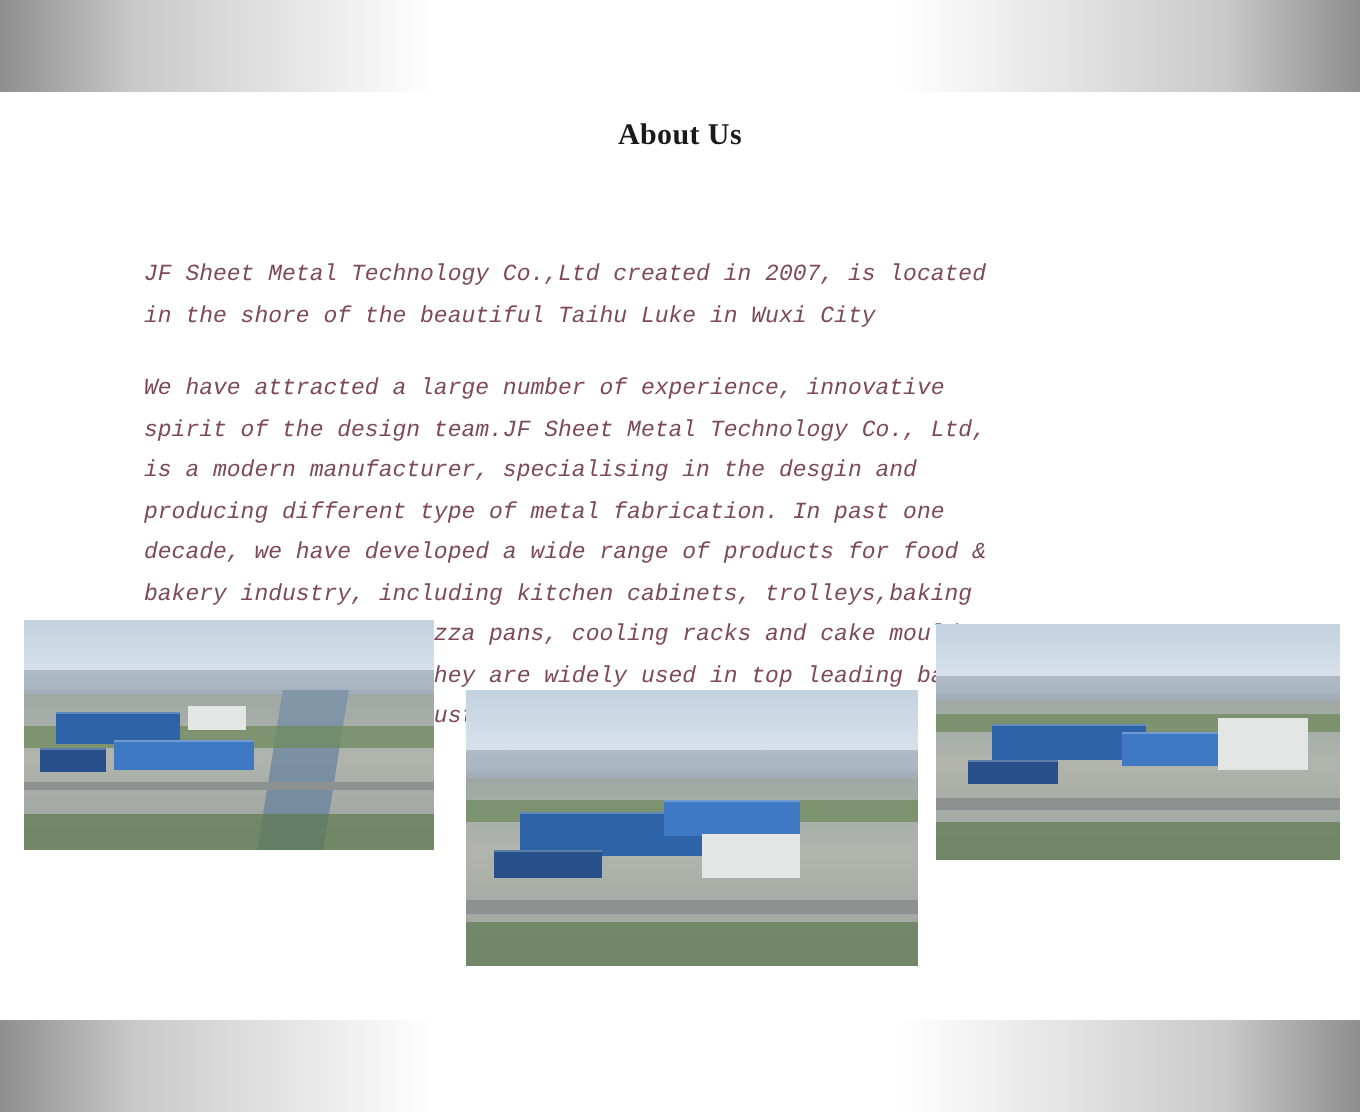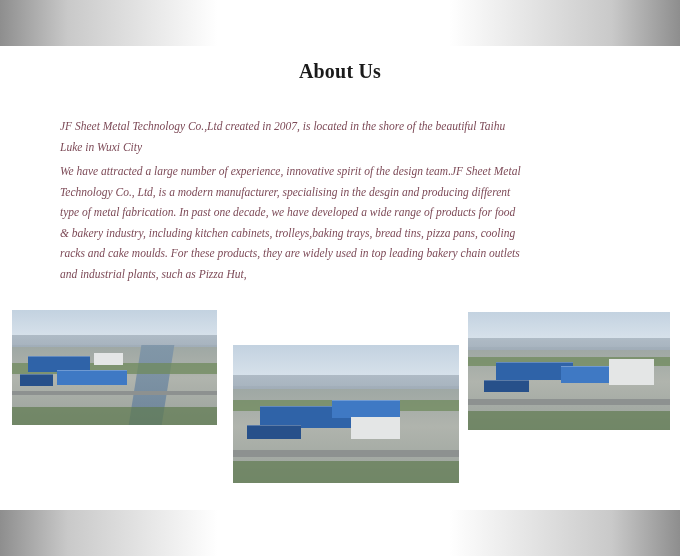--- a/index.html
+++ b/index.html
@@ -38,39 +38,40 @@
   .band-bottom { bottom: 0; }
 
   .title {
     position: absolute;
     top: 60px;
     left: 0;
     width: 680px;
     text-align: center;
     font-family: "Liberation Serif", serif;
     font-weight: bold;
-    font-size: 20px;
+    font-size: 15px;
     color: #1a1a1a;
     letter-spacing: 0.2px;
   }
 
   .body-text {
     position: absolute;
     top: 112px;
     left: 56px;
     width: 470px;
     font-family: "Liberation Serif", serif;
     font-style: italic;
     font-size: 11.5px;
     line-height: 20.5px;
     color: #7d4a57;
     text-align: left;
   }
   .body-text p {
-    margin: 4px;
+    margin: 16px;
+    font-family: Liberation Mono, monospace;
   }
 
   
   .photo {
     position: absolute;
     background: #b9c4cc;
     overflow: hidden;
     border: 0;
   }
   .photo-1 { left: 12px;  top: 310px; width: 205px; height: 115px; }

